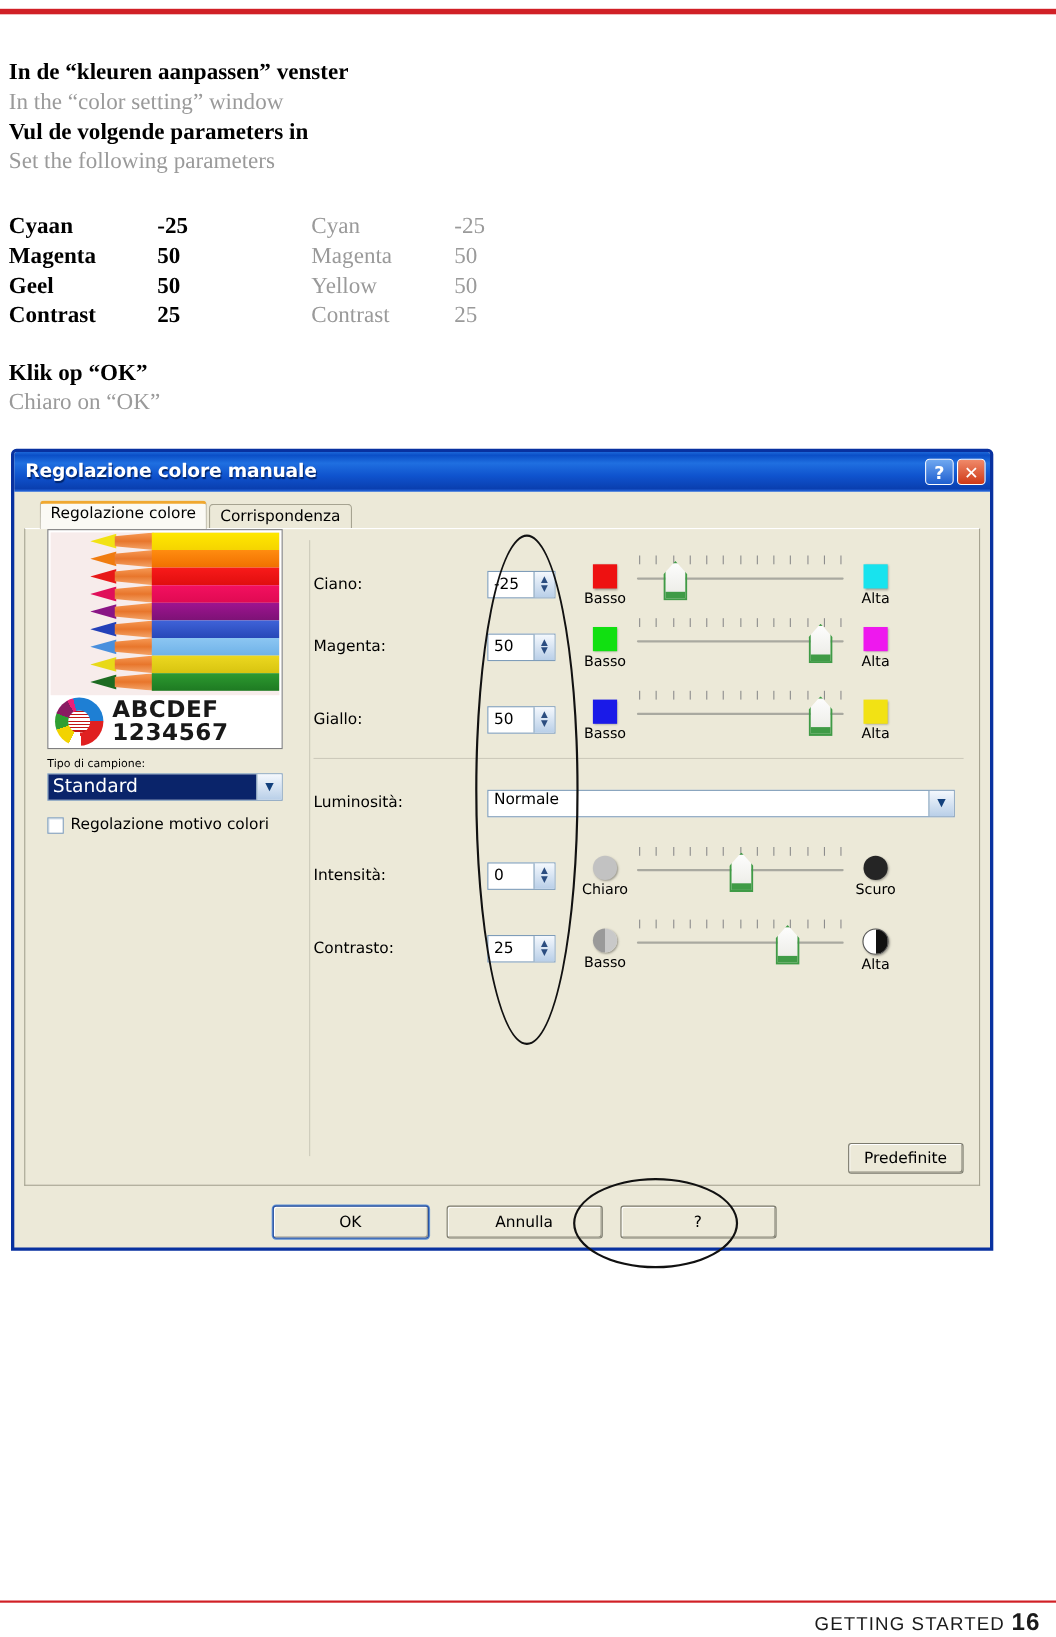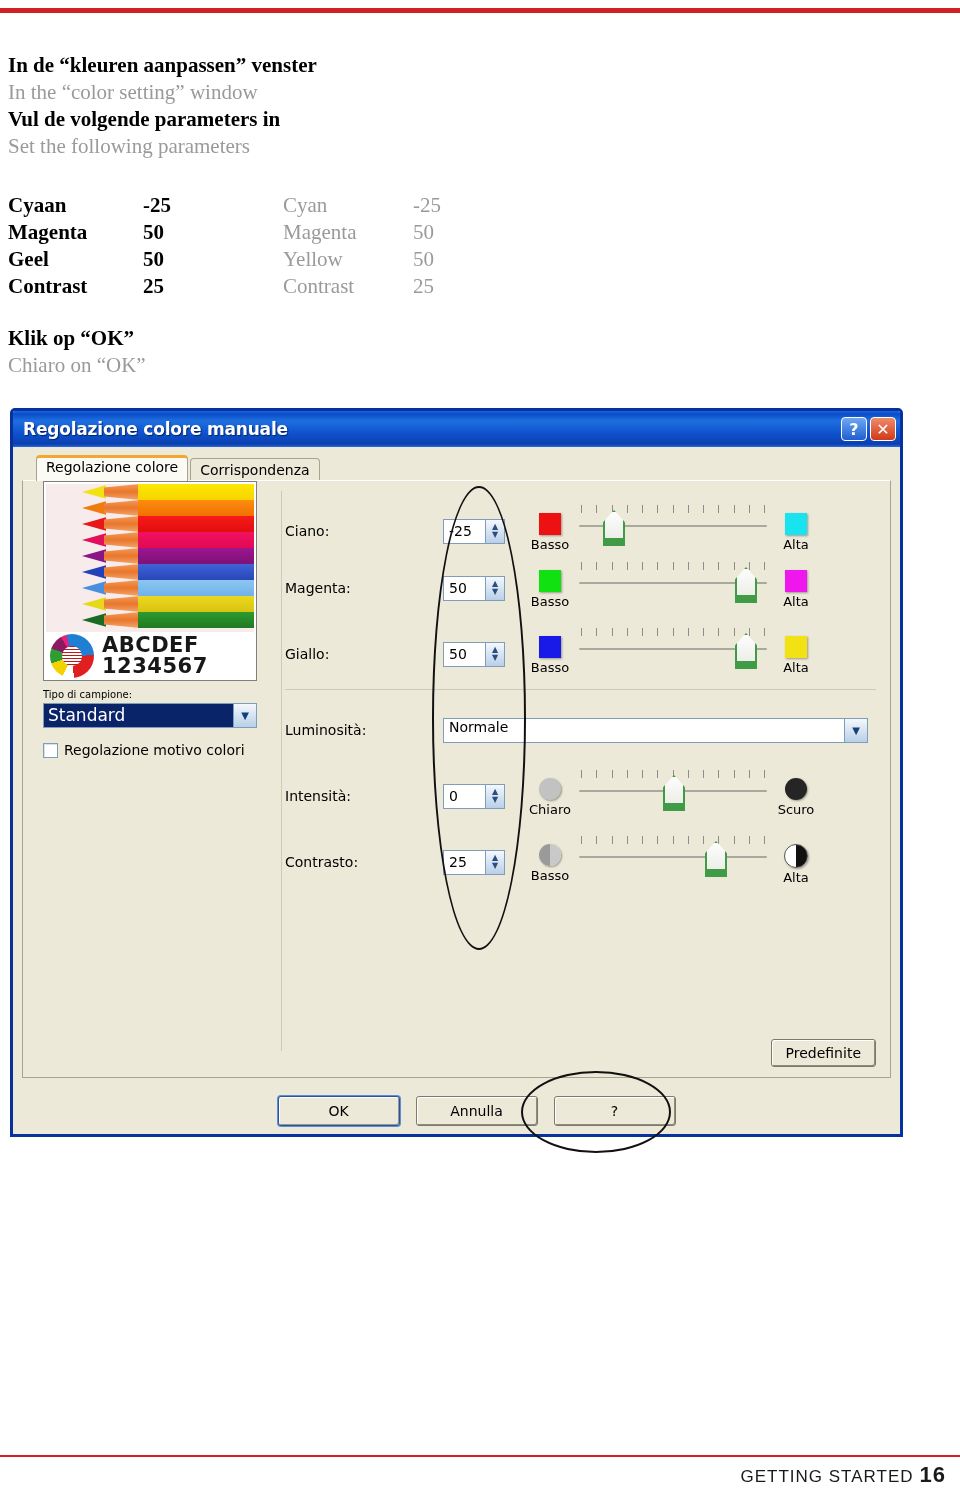--- a/index.html
+++ b/index.html
@@ -130,21 +130,21 @@
   .thumb:after{content:"";position:absolute;left:0;bottom:0;width:100%;height:6px;background:#3f9b46;}
 
   
   .predef-wrap{position:absolute;right:14px;bottom:10px;}
   .btn{
     font-size:14px;background:#ece9d8;border:1px solid #7b7a6d;border-radius:3px;
     padding:5px 14px;cursor:pointer;box-shadow:inset -1px -1px 0 #8d8b7d, inset 1px 1px 0 #ffffff;
     font-family:"DejaVu Sans",sans-serif;color:#000;
   }
   .btnrow{position:absolute;left:0;right:0;bottom:8px;display:flex;justify-content:center;gap:16px;padding-left:40px;}
-  .btn.wide{width:122px;text-align:center;padding:6px 0;}
+  .btn.wide{width:142px;text-align:center;padding:6px 0;}
   .btn.default{border:1px solid #2a52a0;box-shadow:0 0 0 1px #5d8fd4, inset -1px -1px 0 #9a988b, inset 1px 1px 0 #fff;}
 
   
   .ellipse{position:absolute;border:2px solid #111;border-radius:50%;pointer-events:none;}
 
   
   .footer{position:absolute;right:14px;top:1462px;font-family:"Liberation Sans",sans-serif;
      font-size:17px;letter-spacing:1px;color:#1a1a1a;}
   .footer .pg{font-weight:bold;font-size:22px;margin-left:6px;}
 </style>

